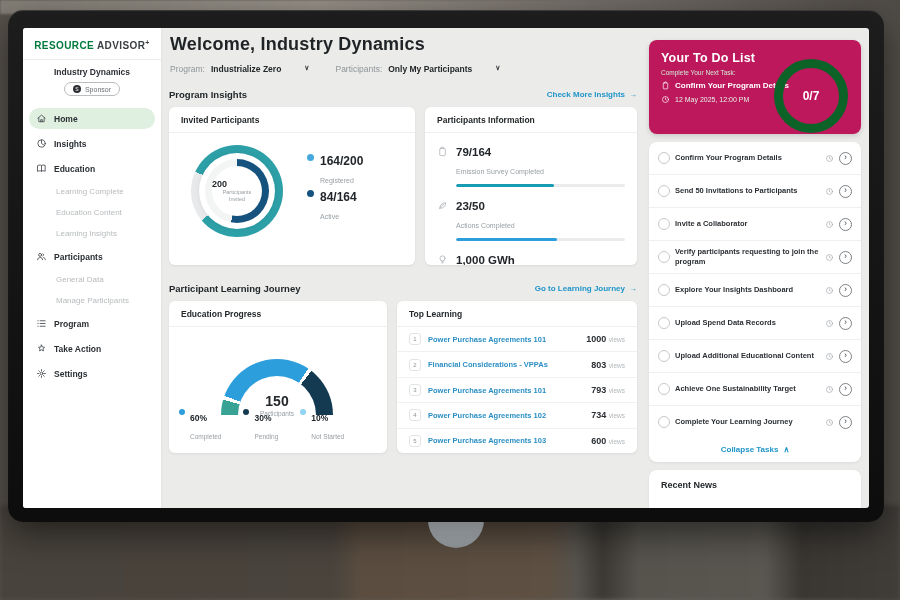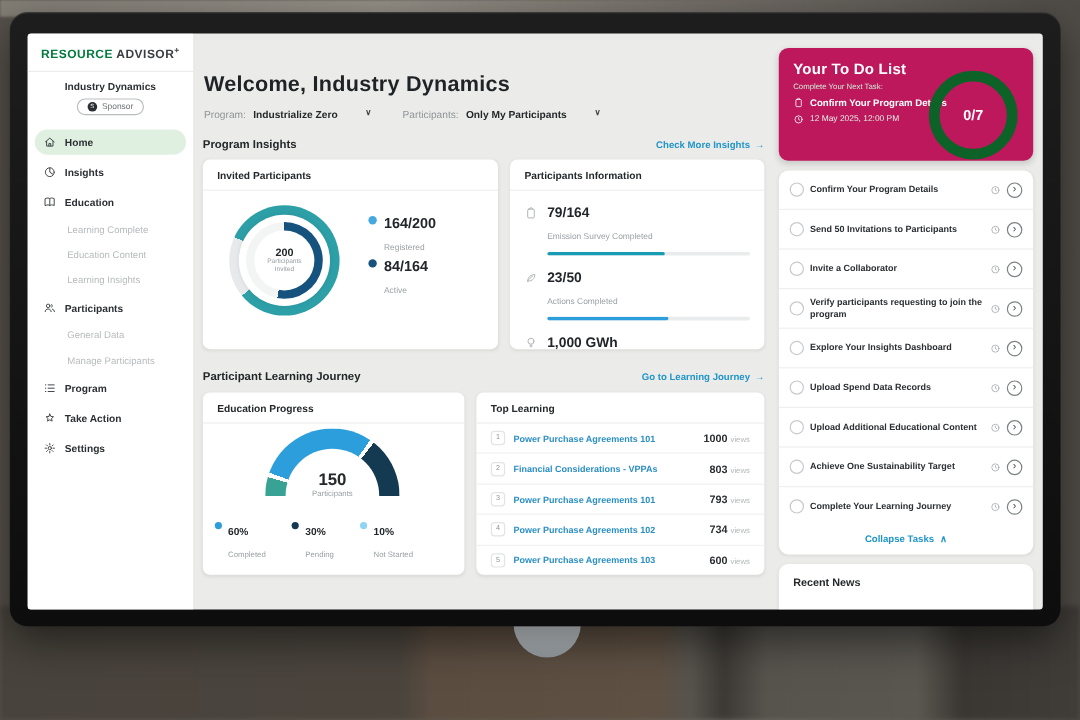--- a/index.html
+++ b/index.html
@@ -28,61 +28,61 @@
   .sponsor{margin:5px auto 6px;display:flex;align-items:center;gap:4px;border:1px solid #b9bdc0;border-radius:9px;
     padding:2px 8px;font-size:7px;color:#6b7074;background:#fff;width:max-content}
   .spdot{width:8px;height:8px;border-radius:50%;background:#2b2f33;color:#fff;font-size:5px;line-height:8px;text-align:center}
   .nav{display:flex;flex-direction:column;margin-top:4px}
   .nit{display:flex;align-items:center;gap:7px;height:21px;margin:2px 6px;padding:0 7px;border-radius:11px;
     font-size:8.5px;font-weight:bold;color:#2b2f33;cursor:pointer}
   .nit.active{background:#dff0e0}
   .nsub{height:17px;margin:2px 6px;padding:0 7px 0 27px;font-size:8px;color:#b7bbbd;display:flex;align-items:center;cursor:pointer}
   .ic{width:11px;height:11px;flex:none;stroke:#42474b;fill:none;stroke-width:1.8;stroke-linecap:round;stroke-linejoin:round}
   
-  .main{flex:1;padding:28px 10px 0 8px;min-width:0}
+  .main{flex:1;padding:2px 10px 0 8px;min-width:0}
   .welcome{font-size:18px;font-weight:bold;color:#1f2326;margin:4px 0 0 1px;letter-spacing:.2px}
   .filters{display:flex;align-items:center;gap:26px;margin:9px 0 0 1px;font-size:8.5px}
   .flabel{color:#8f9498}
   .fval{font-weight:bold;color:#23272a;display:flex;gap:23px;cursor:pointer}
   .chev{font-size:7px;color:#3c4145}
   .secrow{display:flex;align-items:center;justify-content:space-between;margin-top:15px}
   .sechead{font-size:9.5px;font-weight:bold;color:#23272a}
   .seclink{font-size:8px;font-weight:bold;color:#2095c9;display:flex;align-items:center;gap:4px;cursor:pointer}
   .cards{display:flex;gap:10px;margin-top:7px}
   .card{background:#fff;border-radius:6px;box-shadow:0 1px 3px rgba(0,0,0,.07);overflow:hidden}
   .ctitle{font-size:8.5px;font-weight:bold;color:#24282b;padding:8px 12px 7px;border-bottom:1px solid #efefef}
   
   .c-invited{flex:0 0 246px;height:158px;position:relative}
   .donut-wrap{position:absolute;left:22px;top:38px;width:92px;height:92px}
   .donut-outer{position:absolute;inset:0;border-radius:50%;
     background:conic-gradient(from 295deg,#2d9fa7 0 var(--p1,82%),#e7e9ea 0)}
   .donut-mid{position:absolute;left:8px;top:8px;width:76px;height:76px;border-radius:50%;background:#fff;box-shadow:0 0 4px rgba(0,0,0,.08)}
   .donut-inner{position:absolute;left:14px;top:14px;width:64px;height:64px;border-radius:50%;
     background:conic-gradient(#15527e 0 var(--p2,53%),#f3f5f5 0)}
   .donut-hole{position:absolute;left:21px;top:21px;width:50px;height:50px;border-radius:50%;background:#fff;
-    display:flex;flex-direction:column;align-items:center;justify-content:center}
+    display:flex;flex-direction:column;justify-content:center}
   .dval{font-size:9px;font-weight:bold;color:#24282b}
   .dlab{font-size:5.5px;color:#9aa0a4;text-align:center;line-height:1.25}
   .dlegend{position:absolute;left:138px;top:44px;display:flex;flex-direction:column;}
   .litem{display:flex;align-items:flex-start;gap:6px}
   .ldot{width:7px;height:7px;border-radius:50%;margin-top:3px;flex:none}
   .lval{font-size:12px;font-weight:bold;color:#22262a;line-height:1.1}
   .llab{font-size:7px;color:#9aa0a4}
   
   .c-info{flex:1;height:158px}
   .stat{display:flex;gap:8px;padding:9px 12px 0 12px}
   .sicon{width:11px;height:11px;stroke:#a7acb0;fill:none;stroke-width:1.6;stroke-linecap:round;stroke-linejoin:round;margin-top:4px;flex:none}
   .sval{font-size:11.5px;font-weight:bold;color:#22262a;line-height:1.1}
   .slab{font-size:7px;color:#9aa0a4;margin-top:1px}
   .bar{height:3px;background:#e9ebec;border-radius:2px;margin:6px 12px 0 31px;overflow:hidden}
   .bar i{display:block;height:100%;border-radius:2px;width:var(--w,50%)}
   .bar.teal i{background:#179cb4}.bar.blue i{background:#2d9edc}
   
   .c-progress{flex:0 0 218px;height:152px;position:relative}
-  .gauge{position:absolute;left:52px;top:30px;width:112px;height:58px;overflow:hidden}
+  .gauge{position:absolute;left:52px;top:58px;width:112px;height:58px;overflow:hidden}
   .gauge-arc{position:absolute;left:0;top:0;width:112px;height:112px;border-radius:50%;
     background:conic-gradient(from 270deg,#38a394 0 var(--s1,16deg),#fff var(--s1,16deg) var(--s2a,20deg),#2d9edc var(--s2a,20deg) var(--s2b,124deg),#fff var(--s2b,124deg) var(--s3a,128deg),#143a52 var(--s3a,128deg) 180deg,transparent 180deg)}
   .gauge-hole{position:absolute;left:17px;top:17px;width:78px;height:78px;border-radius:50%;background:#fff}
   .gcenter{position:absolute;left:0;right:0;bottom:0;text-align:center}
   .gval{font-size:14px;font-weight:bold;color:#24282b;line-height:1}
   .glab{font-size:6.5px;color:#9aa0a4;margin-top:2px}
   .glegend{position:absolute;left:10px;right:6px;bottom:10px;display:flex;gap:22px}
   .gli{display:flex;gap:5px;align-items:flex-start}
   .gdot{width:6px;height:6px;border-radius:50%;margin-top:2px;flex:none}
   .glv{font-size:8.5px;font-weight:bold;color:#22262a;line-height:1.1}

